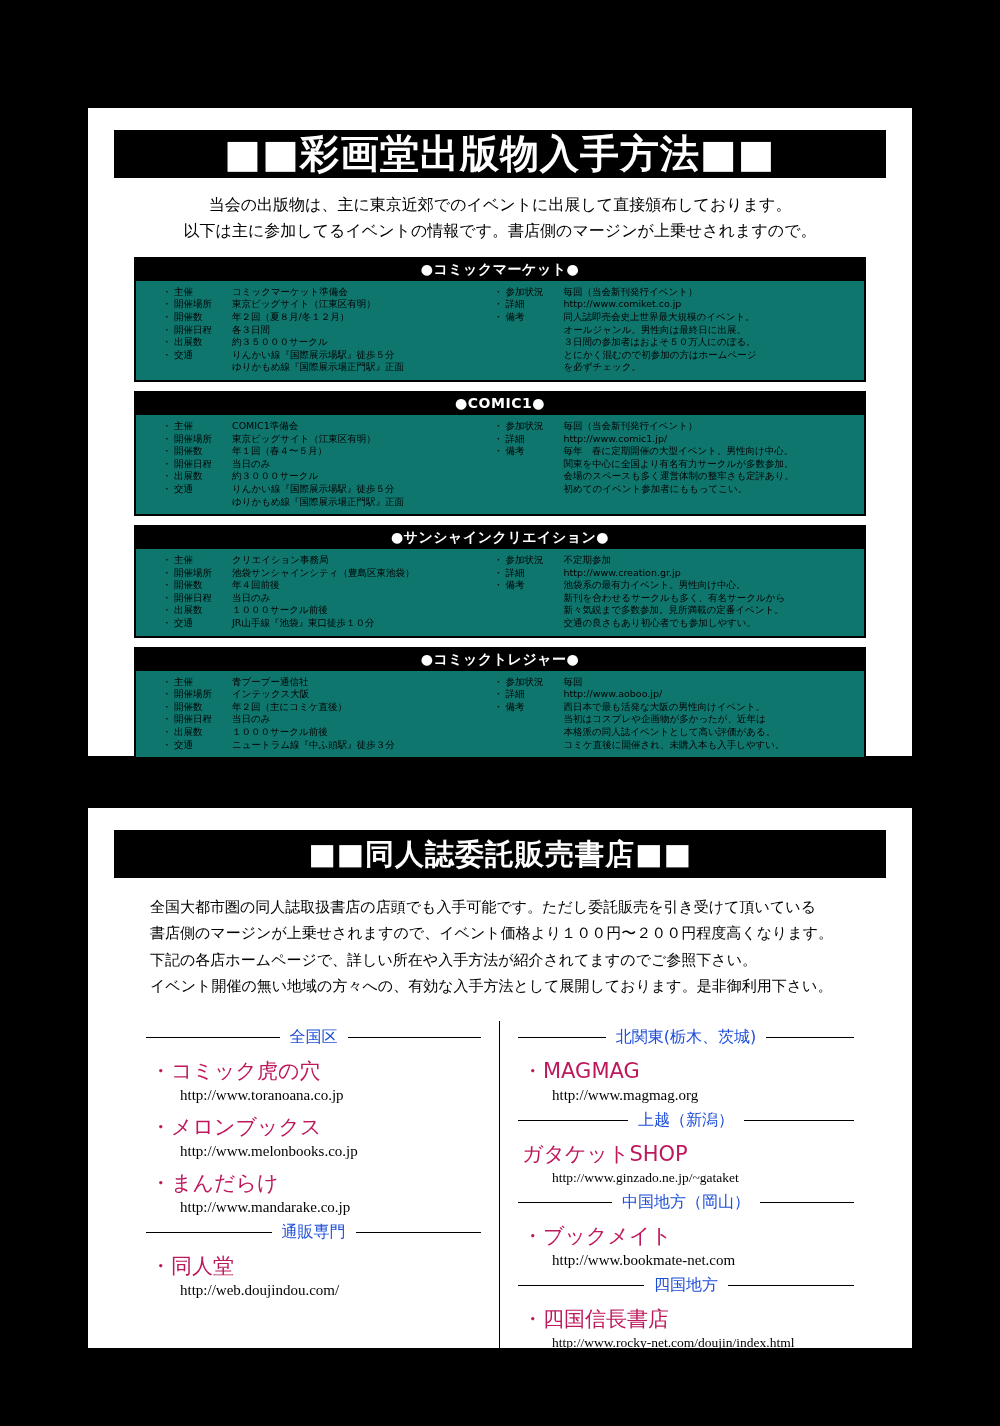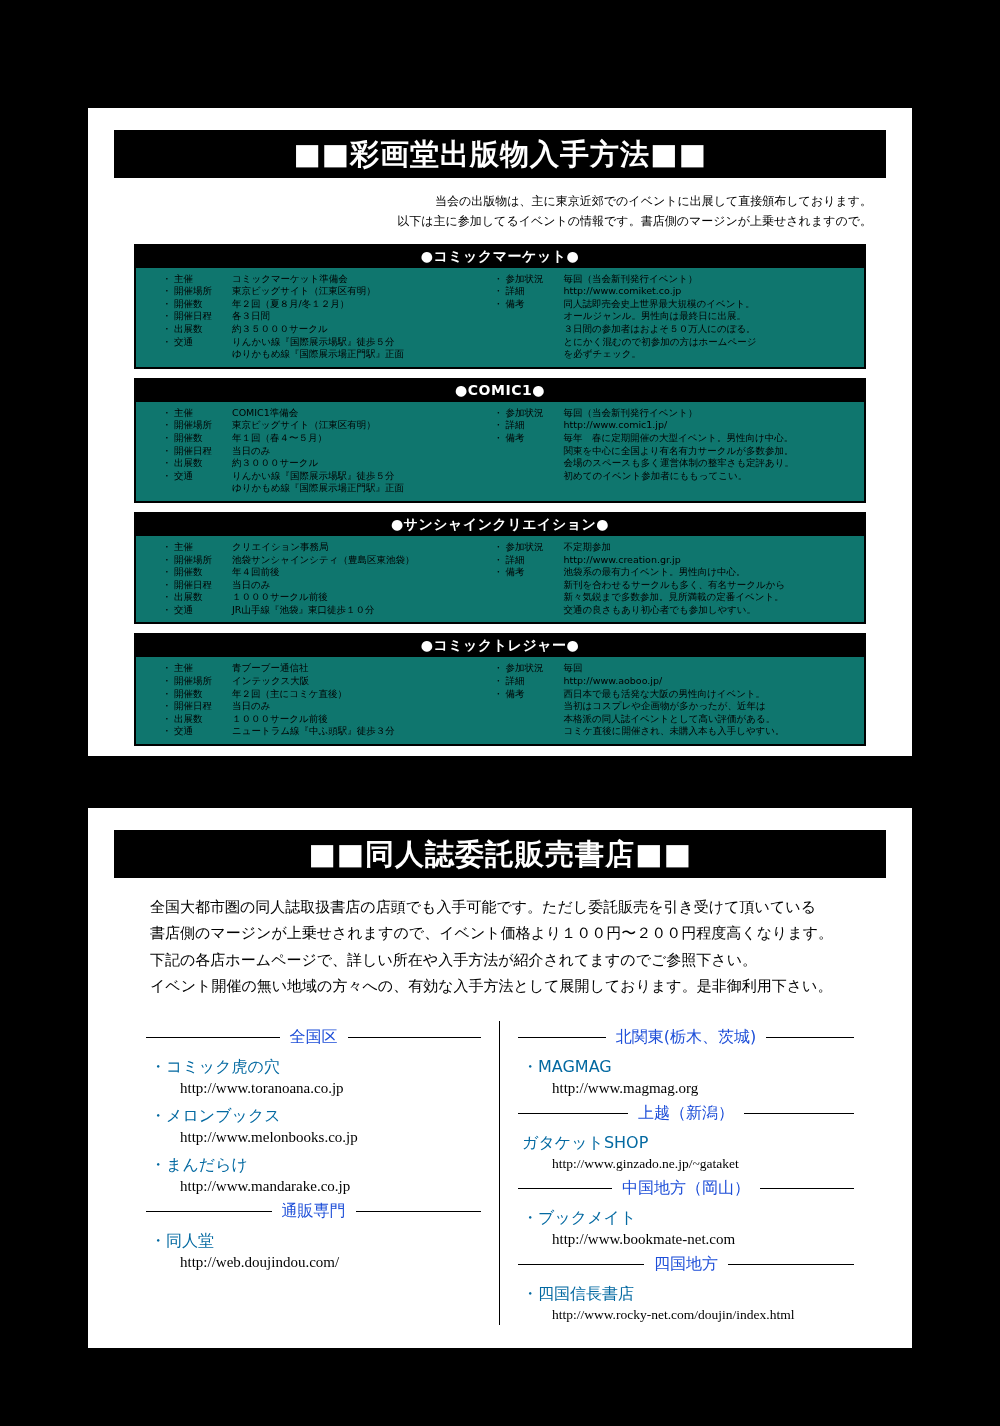--- a/index.html
+++ b/index.html
@@ -16,26 +16,26 @@
   }
   #panel-events{left:88px;top:108px;width:824px;height:648px;}
   #panel-shops{left:88px;top:772px;width:824px;height:540px;margin-top:36px;}
 
   
   .banner{
     background:#000;color:#fff;text-align:center;
     font-weight:bold;letter-spacing:1px;
     font-family:"DejaVu Sans", sans-serif;
   }
-  #panel-events .banner{margin:22px 26px 0 26px;height:48px;line-height:48px;font-size:29px;}
+  #panel-events .banner{margin:22px 26px 0 26px;height:48px;line-height:48px;font-size:39px;}
   #panel-shops .banner{margin:22px 26px 0 26px;height:48px;line-height:48px;font-size:29px;}
 
   
   .intro{
-    text-align:right;font-size:12px;line-height:1.65;color:#000;
+    text-align:center;font-size:16px;line-height:1.65;color:#000;
     margin:14px 40px 0 40px;font-family:"DejaVu Sans", sans-serif;
   }
   #panel-shops .intro{text-align:left;margin:16px 62px 0 62px;font-size:15px;line-height:1.75;}
 
   
   .events{margin:12px 46px 0 46px;}
   .event-box{
     border:2px solid #000;margin-bottom:9px;background:#0f766e;
   }
   .event-title{
@@ -59,21 +59,21 @@
   .shop-col.left{border-right:1px solid #000;}
   .cat{
     display:flex;align-items:center;margin:6px 0 4px 0;
   }
   .cat .line{flex:1 1 auto;height:1px;background:#000;}
   .cat .cat-label{
     padding:0 10px;font-size:16px;color:#1d4ed8;white-space:nowrap;
     font-family:"DejaVu Sans", sans-serif;
   }
   .shop-name{
-    font-size:16px;color:#0369a1;margin:9px 0 2px 4px;
+    font-size:21px;color:#be185d;margin:9px 0 2px 4px;
     font-family:"DejaVu Sans", sans-serif;
   }
   .shop-url{
     font-size:15px;color:#000;margin:0 0 2px 34px;
     font-family:"Liberation Serif", serif;
   }
   .shop-url.small{font-size:13.5px;}
 
   
   #page-number{

